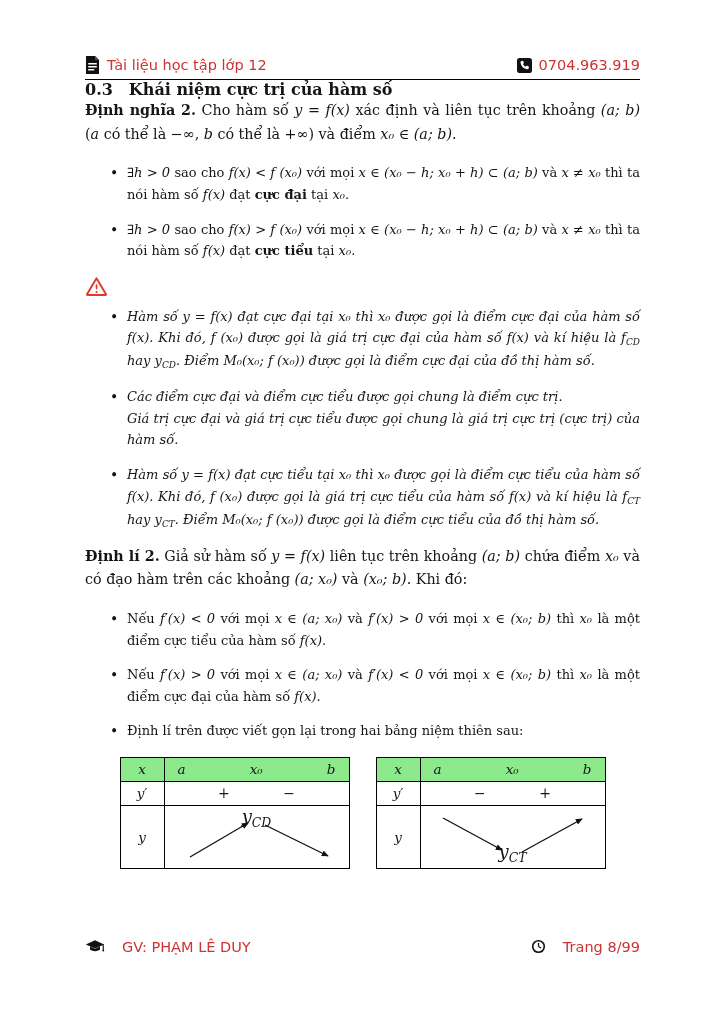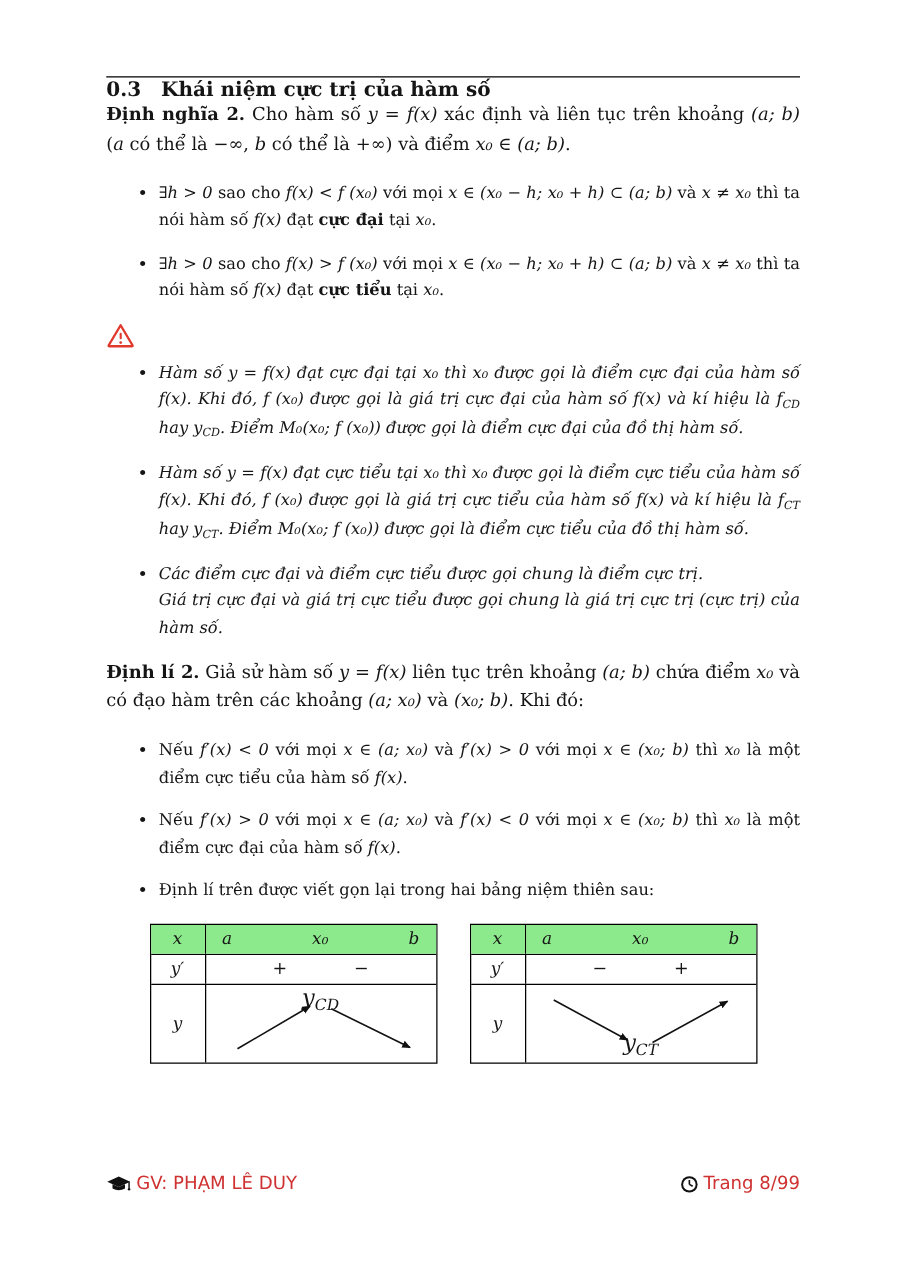--- a/index.html
+++ b/index.html
@@ -55,30 +55,53 @@
   .vt .rval { height:62px; }
   .vt .rval .c2 svg { display:block; width:100%; height:100%; }
   .peak { position:absolute; left:50%; transform:translateX(-50%); font-size:18px; line-height:1; }
   .peak.top { top:2px; }
   .peak.bot { bottom:3px; }
 
   
   .ftr { position:absolute; left:85px; right:85px; top:939px;
     display:flex; justify-content:space-between; align-items:center;
     font-family:"DejaVu Sans","Liberation Sans",sans-serif; font-size:14.5px; color:#cf3232; }
-  .ftr-left, .ftr-right { display:flex; align-items:flex-end; gap:4px; }
+  .ftr-left, .ftr-right { display:flex; align-items:flex-start; gap:17px; }
   .icon { display:inline-flex; flex:0 0 auto; }
 </style>
 </head>
 <body>
 
 <div class="page" style="--green:#8ce98c">
   <div class="inner">
 
     <div class="hdr">
+      <div class="hdr-row">
+        <div class="hdr-left">
+          <span class="icon">
+            <svg width="15" height="18" viewBox="0 0 15 18">
+              <path d="M1 0 h9 l4 4 v14 h-13 z" fill="#111"></path>
+              <path d="M10 0 l4 4 h-4 z" fill="#555"></path>
+              <rect x="3.2" y="7" width="8.6" height="1.5" fill="#fff"></rect>
+              <rect x="3.2" y="10" width="8.6" height="1.5" fill="#fff"></rect>
+              <rect x="3.2" y="13" width="6" height="1.5" fill="#fff"></rect>
+            </svg>
+          </span>
+          <span>Tài liệu học tập lớp 12</span>
+        </div>
+        <div class="hdr-right">
+          <span class="icon">
+            <svg width="15" height="15" viewBox="0 0 16 16">
+              <rect x="0" y="0" width="16" height="16" rx="3" fill="#111"></rect>
+              <path d="M4.2 3.4 l2.2-0.6 1.1 2.4 -1.2 1.2 q0.9 2 2.9 2.9 l1.2-1.2 2.4 1.1 -0.6 2.2 q-0.3 0.8-1.5 0.6 q-5.9-1-6.9-6.9 q-0.2-1.2 0.4-1.7 z" fill="#fff"></path>
+            </svg>
+          </span>
+          <span>0704.963.919</span>
+        </div>
+      </div>
       <div class="hdr-rule"></div>
     </div>
 
     <h2 class="sec">
       <span class="secnum">0.3</span><span>Khái niệm cực trị của hàm số</span>
     </h2>
 
     <p class="para"><span class="rb">Định nghĩa 2.</span><span> Cho hàm số </span><span class="ri">y = f(x)</span><span> xác định và liên tục trên khoảng </span><span class="ri">(a; b)</span><span> (</span><span class="ri">a</span><span> có thể là −∞, </span><span class="ri">b</span><span> có thể là +∞) và điểm </span><span class="ri">x₀ ∈ (a; b)</span><span>.</span></p>
 
     <ul class="blist">
@@ -91,22 +114,22 @@
         <svg width="23" height="21" viewBox="0 0 23 21">
           <path d="M11.5 2.2 L21 18.2 Q21.4 19 20.4 19 L2.6 19 Q1.6 19 2 18.2 Z" fill="none" stroke="#e03a2e" stroke-width="1.9" stroke-linejoin="round"></path>
           <rect x="10.7" y="8.2" width="1.7" height="5.2" rx="0.8" fill="#e03a2e"></rect>
           <circle cx="11.55" cy="16" r="1.1" fill="#e03a2e"></circle>
         </svg>
       </span>
     </div>
 
     <ul class="blist note" style="margin-top:6px">
       <li><span>Hàm số y = f(x) đạt cực đại tại x₀ thì x₀ được gọi là điểm cực đại của hàm số f(x). Khi đó, f (x₀) được gọi là giá trị cực đại của hàm số f(x) và kí hiệu là f</span><span class="rsub">CD</span><span> hay y</span><span class="rsub">CD</span><span>. Điểm M₀(x₀; f (x₀)) được gọi là điểm cực đại của đồ thị hàm số.</span></li>
+      <li><span>Các điểm cực đại và điểm cực tiểu được gọi chung là điểm cực trị.</span><br><span>Giá trị cực đại và giá trị cực tiểu được gọi chung là giá trị cực trị (cực trị) của hàm số.</span></li>
       <li><span>Hàm số y = f(x) đạt cực tiểu tại x₀ thì x₀ được gọi là điểm cực tiểu của hàm số f(x). Khi đó, f (x₀) được gọi là giá trị cực tiểu  của hàm số f(x) và kí hiệu là f</span><span class="rsub">CT</span><span> hay y</span><span class="rsub">CT</span><span>. Điểm M₀(x₀; f (x₀)) được gọi là điểm cực tiểu của đồ thị hàm số.</span></li>
-      <li><span>Các điểm cực đại và điểm cực tiểu được gọi chung là điểm cực trị.</span><br><span>Giá trị cực đại và giá trị cực tiểu được gọi chung là giá trị cực trị (cực trị) của hàm số.</span></li>
     </ul>
 
 
     <p class="para"><span class="rb">Định lí 2.</span><span>  Giả sử hàm số </span><span class="ri">y = f(x)</span><span> liên tục trên khoảng </span><span class="ri">(a; b)</span><span> chứa điểm </span><span class="ri">x₀</span><span> và có đạo hàm trên các khoảng </span><span class="ri">(a; x₀)</span><span> và </span><span class="ri">(x₀; b)</span><span>. Khi đó:</span></p>
 
     <ul class="blist">
       <li><span>Nếu </span><span class="ri">f′(x) &lt; 0</span><span> với mọi </span><span class="ri">x ∈ (a; x₀)</span><span> và </span><span class="ri">f′(x) &gt; 0</span><span> với mọi </span><span class="ri">x ∈ (x₀; b)</span><span> thì </span><span class="ri">x₀</span><span> là một điểm cực tiểu của hàm số </span><span class="ri">f(x)</span><span>.</span></li>
       <li><span>Nếu </span><span class="ri">f′(x) &gt; 0</span><span> với mọi </span><span class="ri">x ∈ (a; x₀)</span><span> và </span><span class="ri">f′(x) &lt; 0</span><span> với mọi </span><span class="ri">x ∈ (x₀; b)</span><span> thì </span><span class="ri">x₀</span><span> là một điểm cực đại của hàm số </span><span class="ri">f(x)</span><span>.</span></li>
       <li><span>Định lí trên được viết gọn lại trong hai bảng niệm thiên sau:</span></li>
     </ul>

